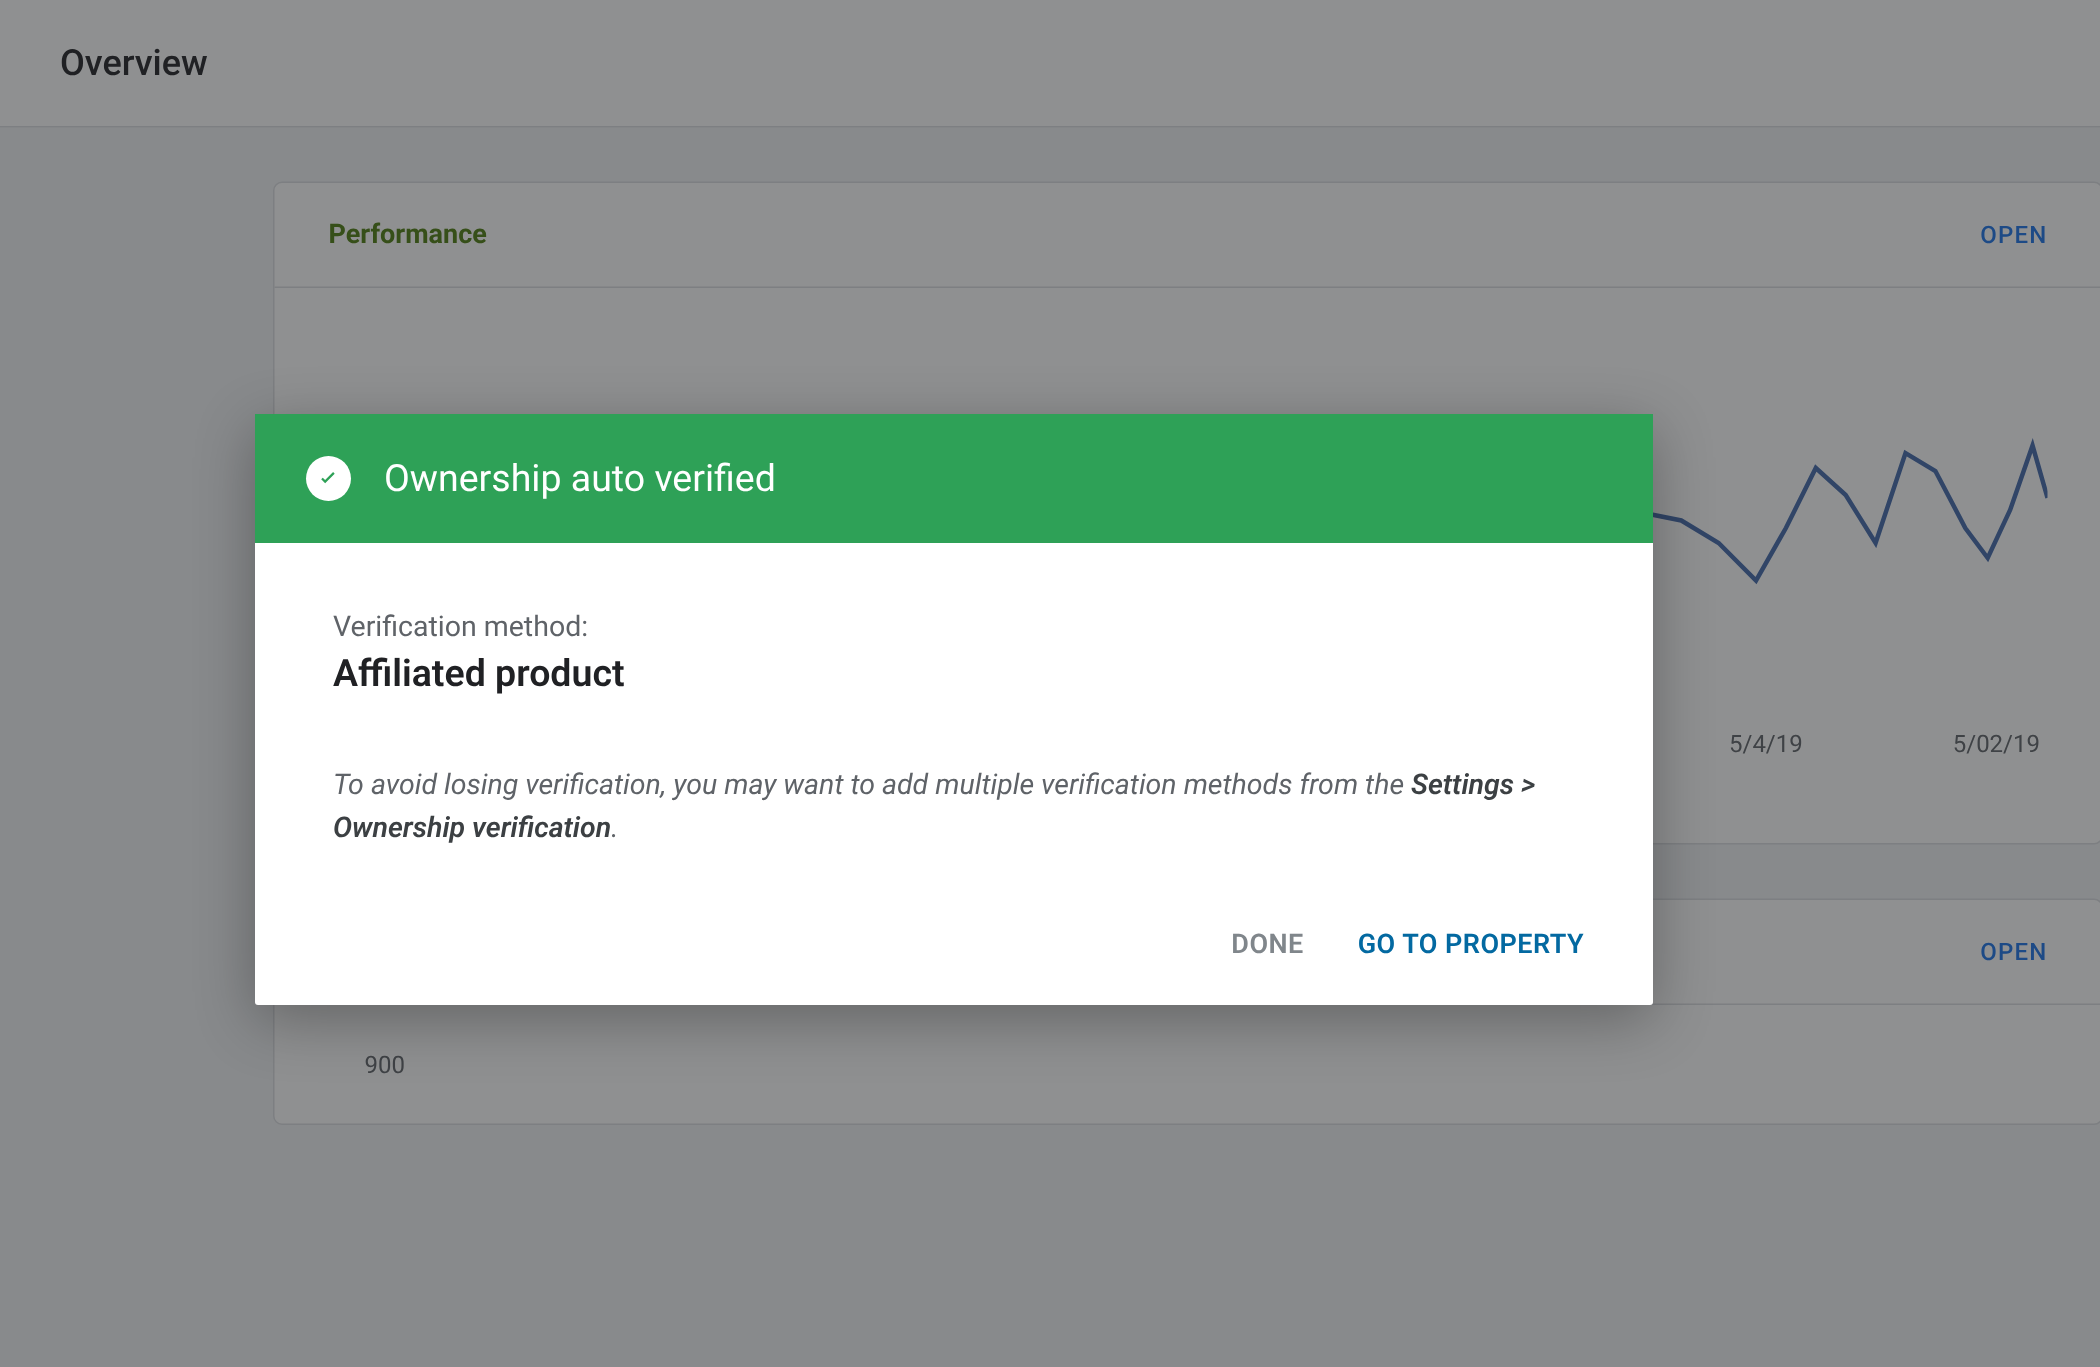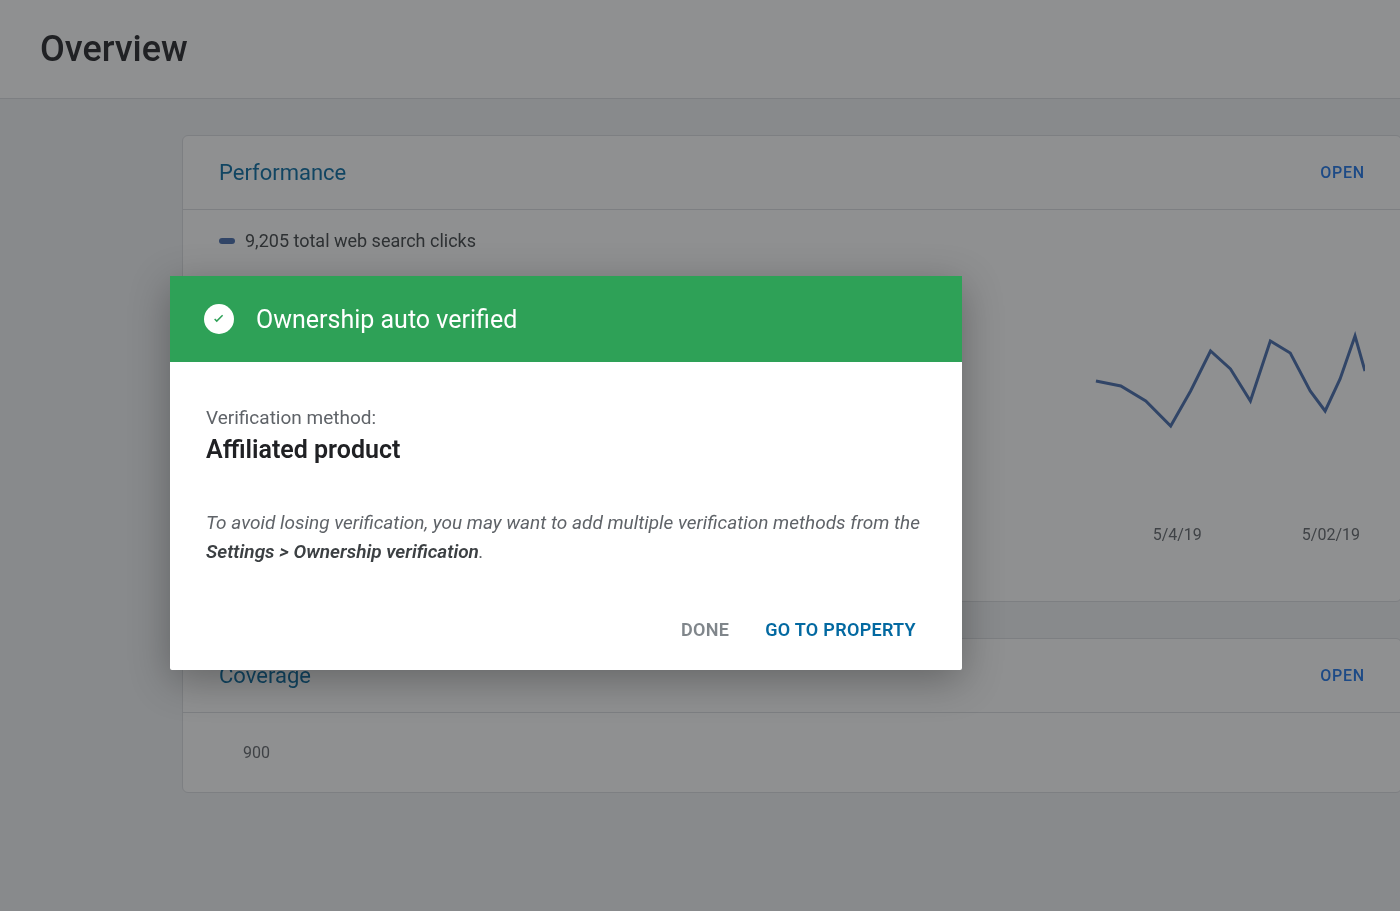--- a/index.html
+++ b/index.html
@@ -10,21 +10,21 @@
     height: 911px;
     overflow: hidden;
     position: relative;
   }
   .header {
     background: #fff;
     padding: 28px 40px;
     border-bottom: 1px solid #dadce0;
   }
   .header h1 {
-    font-size: 36px;
+    font-size: 24px;
     font-weight: 500;
     color: #202124;
   }
   .main {
     padding: 36px 0 0 182px;
   }
   .card {
     background: #fff;
     border: 1px solid #dadce0;
     border-radius: 6px;
@@ -32,23 +32,23 @@
     width: 1220px;
   }
   .card-header {
     display: flex;
     justify-content: space-between;
     align-items: center;
     padding: 24px 36px;
     border-bottom: 1px solid #dadce0;
   }
   .card-title {
-    font-size: 22px;
-    font-weight: 400;
-    color: #0369a1;
+    font-size: 18px;
+    font-weight: 700;
+    color: #4d7c0f;
   }
   .open-link {
     color: #1a73e8;
     font-size: 16px;
     font-weight: 500;
     letter-spacing: 0.8px;
     cursor: pointer;
   }
   .card-body {
     padding: 20px 36px 30px 36px;
@@ -102,21 +102,21 @@
     inset: 0;
     background: rgba(32,33,36,0.5);
     display: flex;
     align-items: flex-start;
     justify-content: flex-start;
   }
   .dialog {
     position: absolute;
     left: 170px;
     top: 276px;
-    width: 792px;
+    width: 932px;
     background: #fff;
     border-radius: 2px;
     box-shadow: 0 10px 40px rgba(0,0,0,0.3);
   }
   .dialog-header {
     background: #2ea157;
     color: #fff;
     padding: 28px 34px;
     display: flex;
     align-items: center;
@@ -131,21 +131,21 @@
     align-items: center;
     justify-content: center;
     flex-shrink: 0;
   }
   .check-icon svg { width: 18px; height: 18px; }
   .dialog-title {
     font-size: 25px;
     font-weight: 400;
   }
   .dialog-body {
-    padding: 44px 36px 24px 36px;
+    padding: 44px 36px 24px 52px;
   }
   .method-label {
     color: #5f6368;
     font-size: 19px;
     margin-bottom: 6px;
   }
   .method-value {
     color: #202124;
     font-size: 25px;
     font-weight: 600;
@@ -184,26 +184,20 @@
 </div>
 
 <div class="main">
 
   <div class="card">
     <div class="card-header">
       <div class="card-title">Performance</div>
       <div class="open-link">OPEN</div>
     </div>
     <div class="card-body">
-      <div class="legend">
-        <div class="legend-item">
-          <span class="legend-swatch swatch-blue"></span>
-          <span>9,205 total web search clicks</span>
-        </div>
-      </div>
       <div class="chart-area">
         <svg class="chart-svg" viewBox="0 0 1150 220" preserveAspectRatio="none">
           <polyline fill="none" stroke="#4269ab" stroke-width="3" points="880,90 905,95 930,110 955,135 975,100 995,60 1015,78 1035,110 1055,50 1075,62 1095,100 1110,120 1125,88 1140,45 1150,80"></polyline>
         </svg>
         <div class="x-ticks">
           <span>5/4/19</span>
           <span>5/02/19</span>
         </div>
       </div>
     </div>

